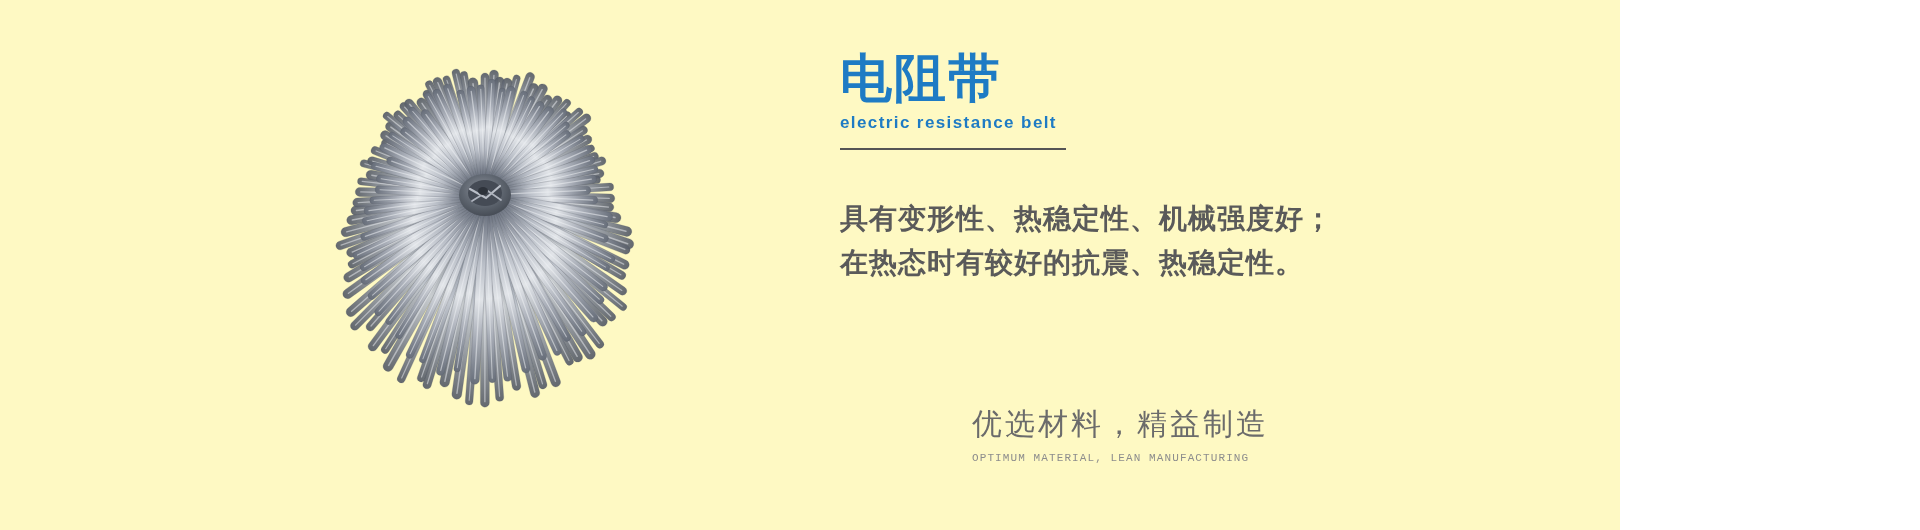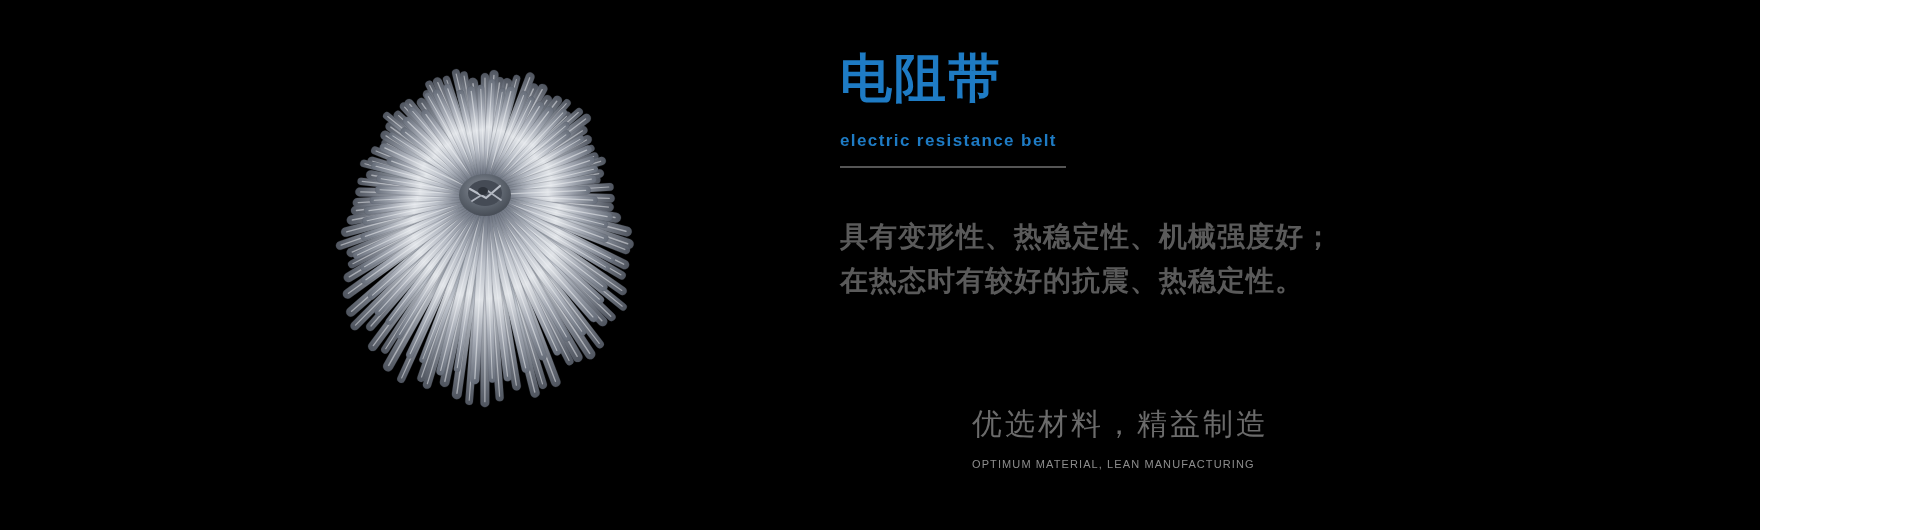--- a/index.html
+++ b/index.html
@@ -9,23 +9,23 @@
   }
   body {
     width: 1920px;
     height: 530px;
     overflow: hidden;
     font-family: "Liberation Sans", "DejaVu Sans", sans-serif;
   }
 
   #banner {
     position: relative;
-    width: 1760px;
+    width: 1620px;
     height: 530px;
-    background: #000000;
+    background: #fef9c3;
   }
 
   
   #product-figure {
     position: absolute;
     left: 300px;
     top: 45px;
     width: 370px;
     height: 385px;
   }
@@ -46,21 +46,21 @@
   #title-cn {
     font-size: 52px;
     line-height: 60px;
     font-weight: 700;
     color: #1e7bc4;
     letter-spacing: 2px;
     white-space: nowrap;
   }
 
   #title-en {
-    margin-top: 22px;
+    margin-top: 4px;
     font-size: 17px;
     line-height: 22px;
     font-weight: 700;
     color: #1e7bc4;
     letter-spacing: 1.4px;
     white-space: nowrap;
   }
 
   #title-divider {
     margin-top: 14px;
@@ -91,22 +91,22 @@
   }
   #slogan-cn {
     font-size: 30px;
     line-height: 40px;
     font-weight: 400;
     color: #6b6b6b;
     letter-spacing: 3px;
     white-space: nowrap;
   }
   #slogan-en {
-    margin-top: 12px;
-    font-family: Liberation Sans, sans-serif;
+    margin-top: 6px;
+    font-family: Liberation Mono, monospace;
     font-size: 11px;
     line-height: 16px;
     color: #8d8d8d;
     letter-spacing: 1.1px;
     white-space: nowrap;
   }
 </style>
 </head>
 <body>
 

